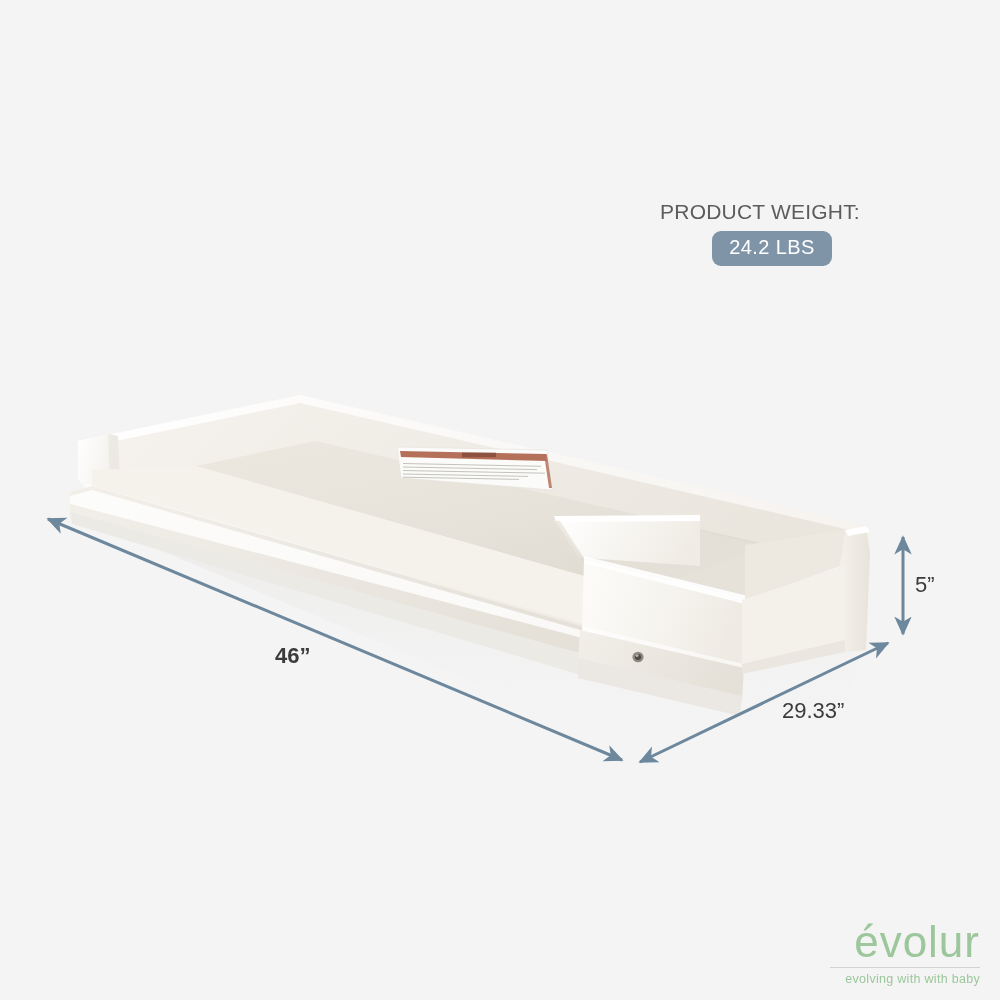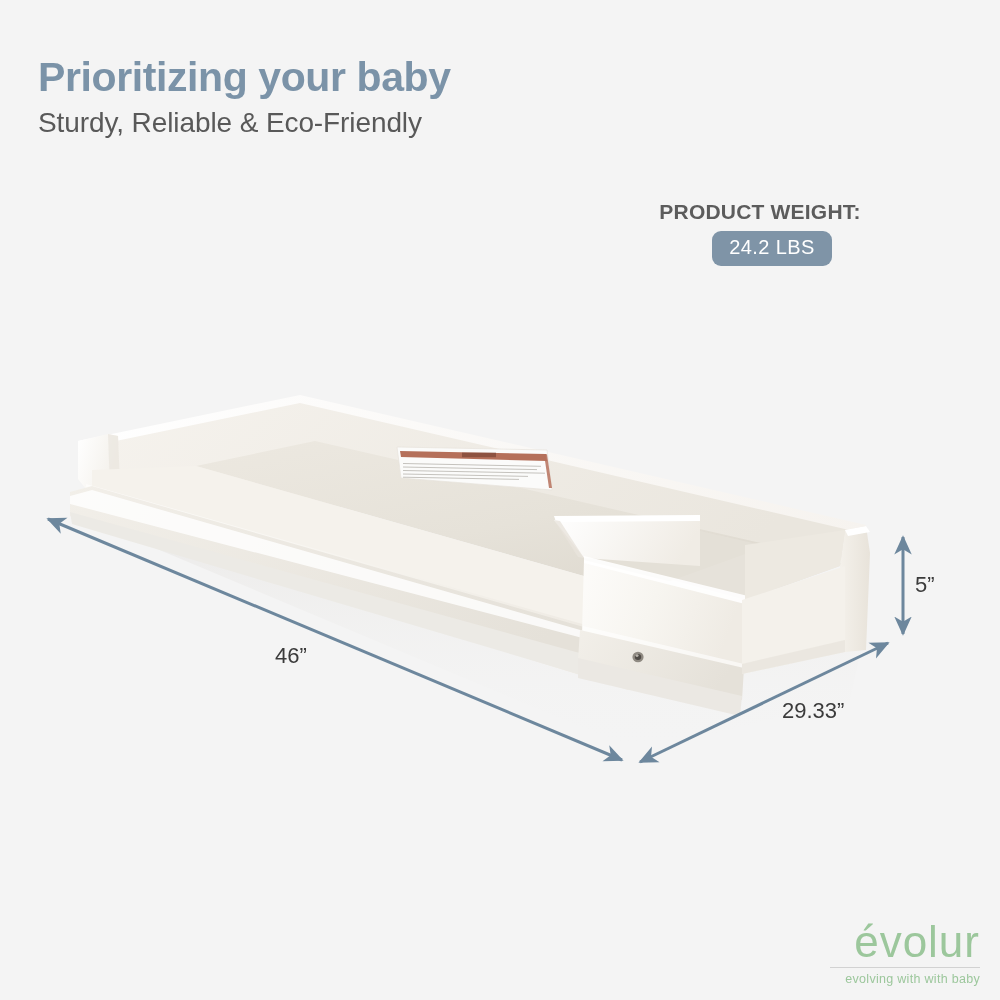--- a/index.html
+++ b/index.html
@@ -51,21 +51,21 @@
   
   .weight-block {
     position: absolute;
     left: 620px;
     top: 200px;
     width: 280px;
     text-align: center;
   }
   .weight-label {
     font-size: 21px;
-    font-weight: bold;
+    font-weight: normal;
     color: #5c5c5c;
     letter-spacing: 0.2px;
     white-space: nowrap;
   }
   .weight-badge-wrap {
     margin-top: 7px;
     text-align: center;
   }
   .weight-badge {
     display: inline-block;
@@ -97,21 +97,21 @@
     width: 1000px;
     height: 1000px;
   }
   .dim-text {
     position: absolute;
     font-size: 22px;
     color: #3b3b3b;
     font-family: "Liberation Sans", sans-serif;
     white-space: nowrap;
   }
-  .dim-width { left: 275px; top: 643px; }
+  .dim-width { left: 275px; top: 643px; font-weight: bold; }
   .dim-depth { left: 782px; top: 698px; }
   .dim-height { left: 915px; top: 572px; }
 
   
   .logo-block {
     position: absolute;
     left: 830px;
     top: 920px;
     width: 150px;
     text-align: right;
@@ -134,24 +134,20 @@
     color: #9cc79c;
     letter-spacing: 0.3px;
     white-space: nowrap;
   }
 </style>
 </head>
 <body>
 
 <div id="stage">
 
-  <div class="header-block">
-    <h1 class="headline">Prioritizing your baby</h1>
-    <h2 class="subhead">Sturdy, Reliable &amp; Eco-Friendly</h2>
-  </div>
 
   <div class="weight-block">
     <div class="weight-label">PRODUCT WEIGHT:</div>
     <div class="weight-badge-wrap">
       <span class="weight-badge">24.2 LBS</span>
     </div>
   </div>
 
   <svg id="product" viewBox="0 0 1000 1000">
     <defs>

